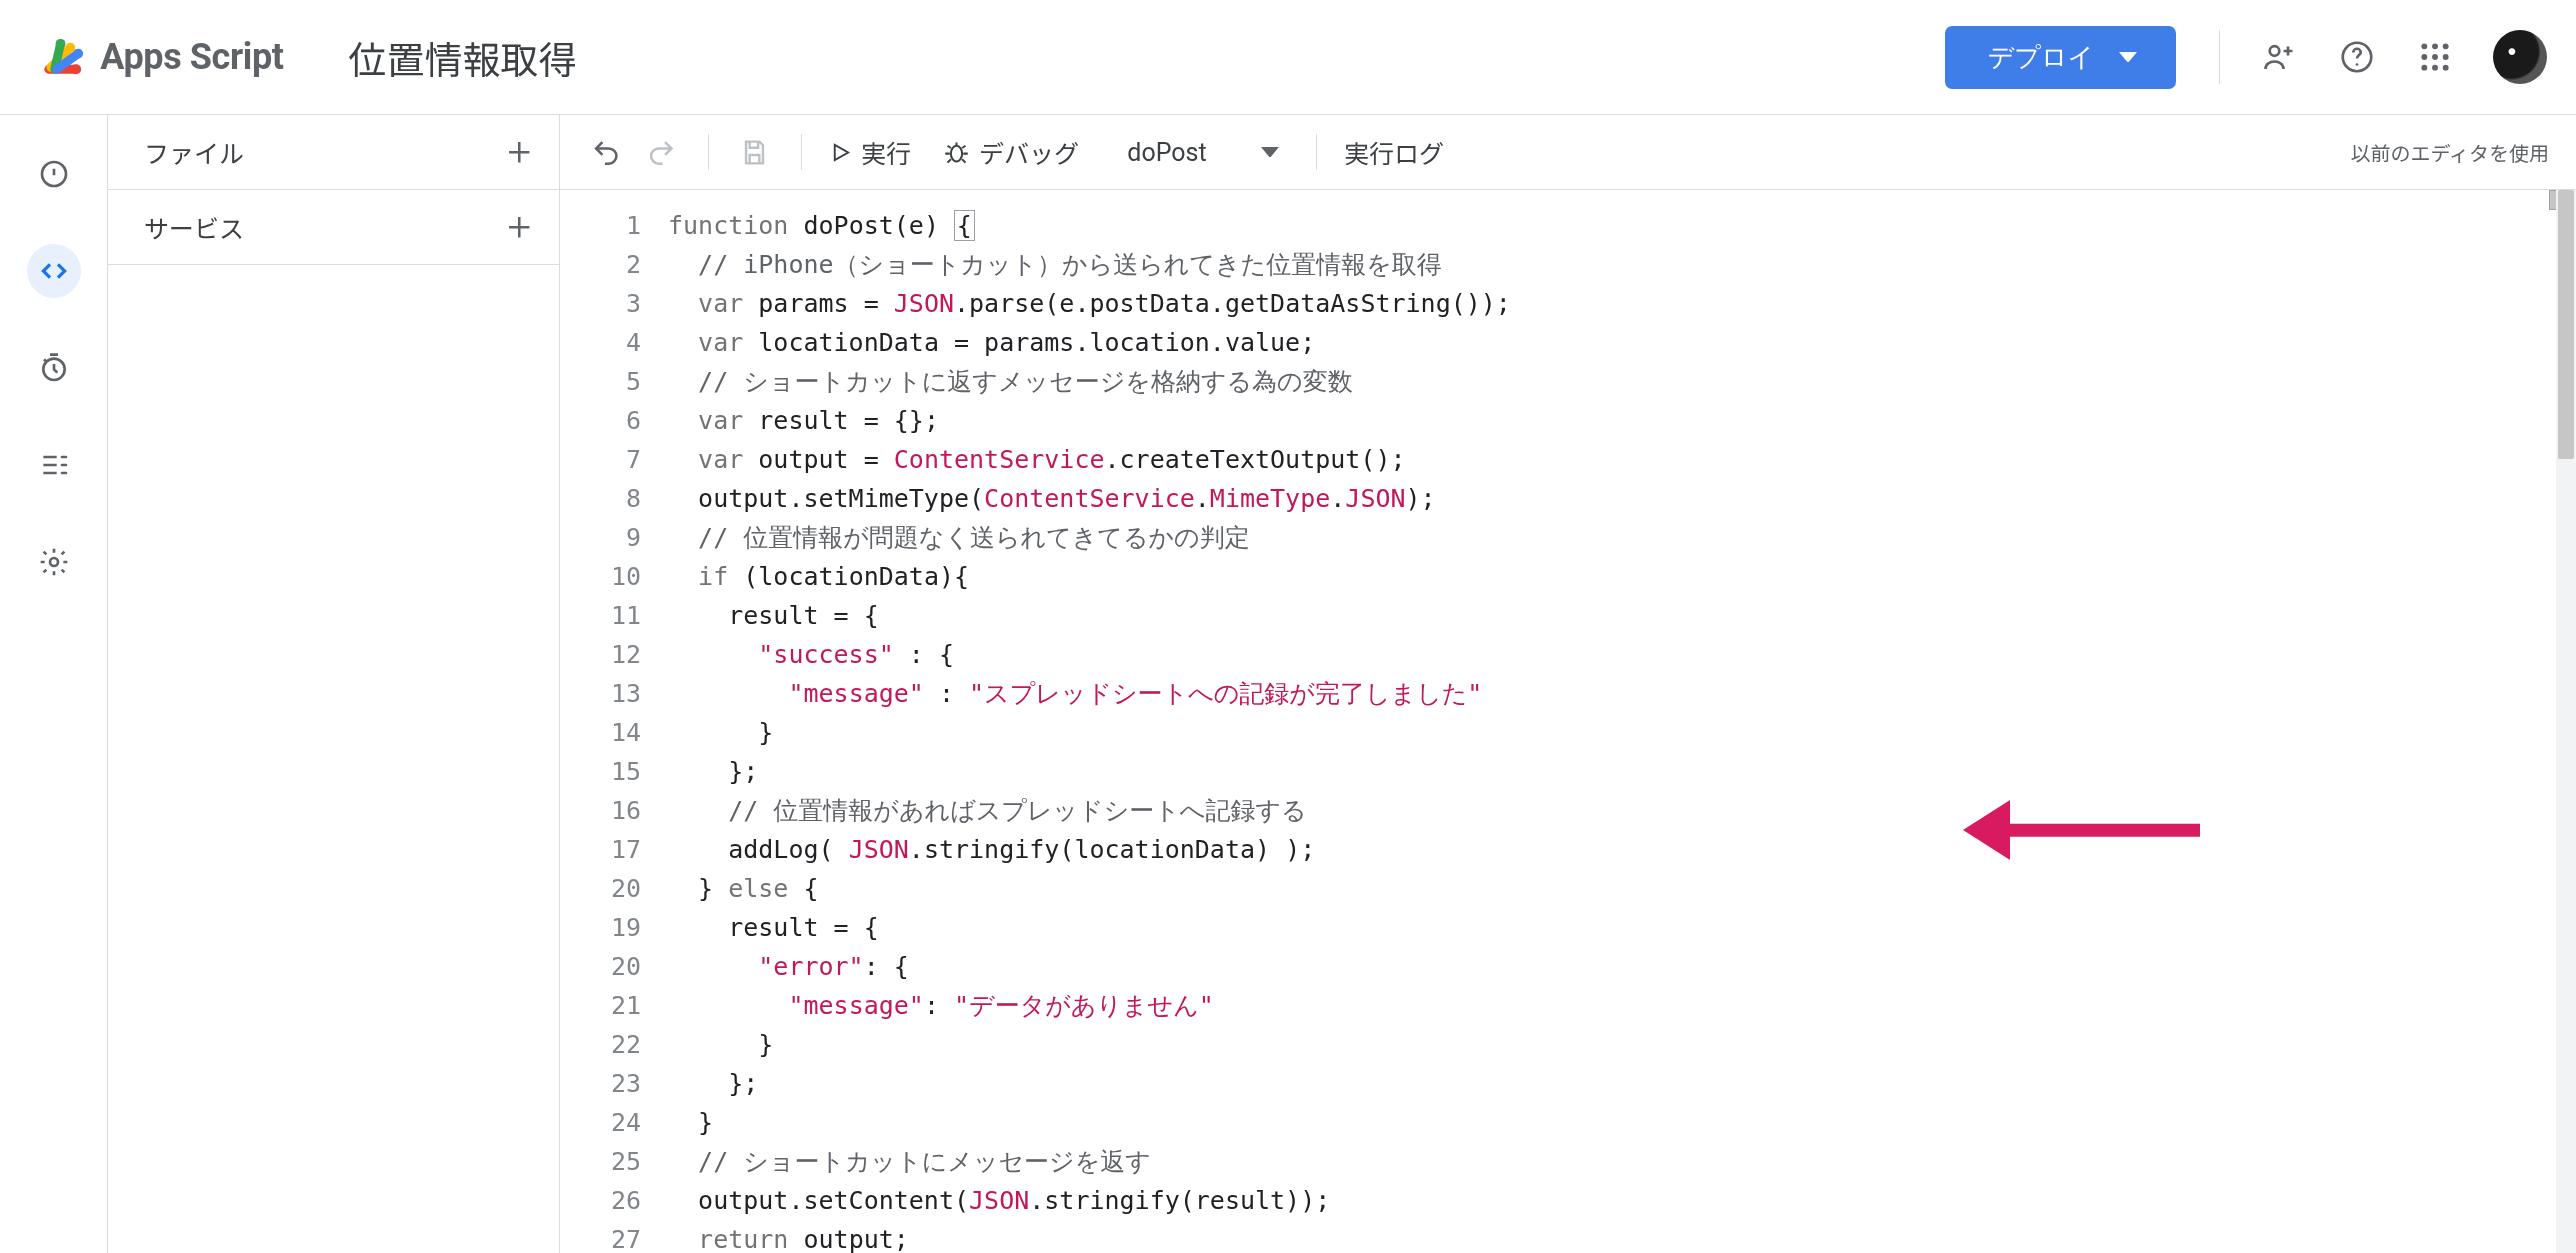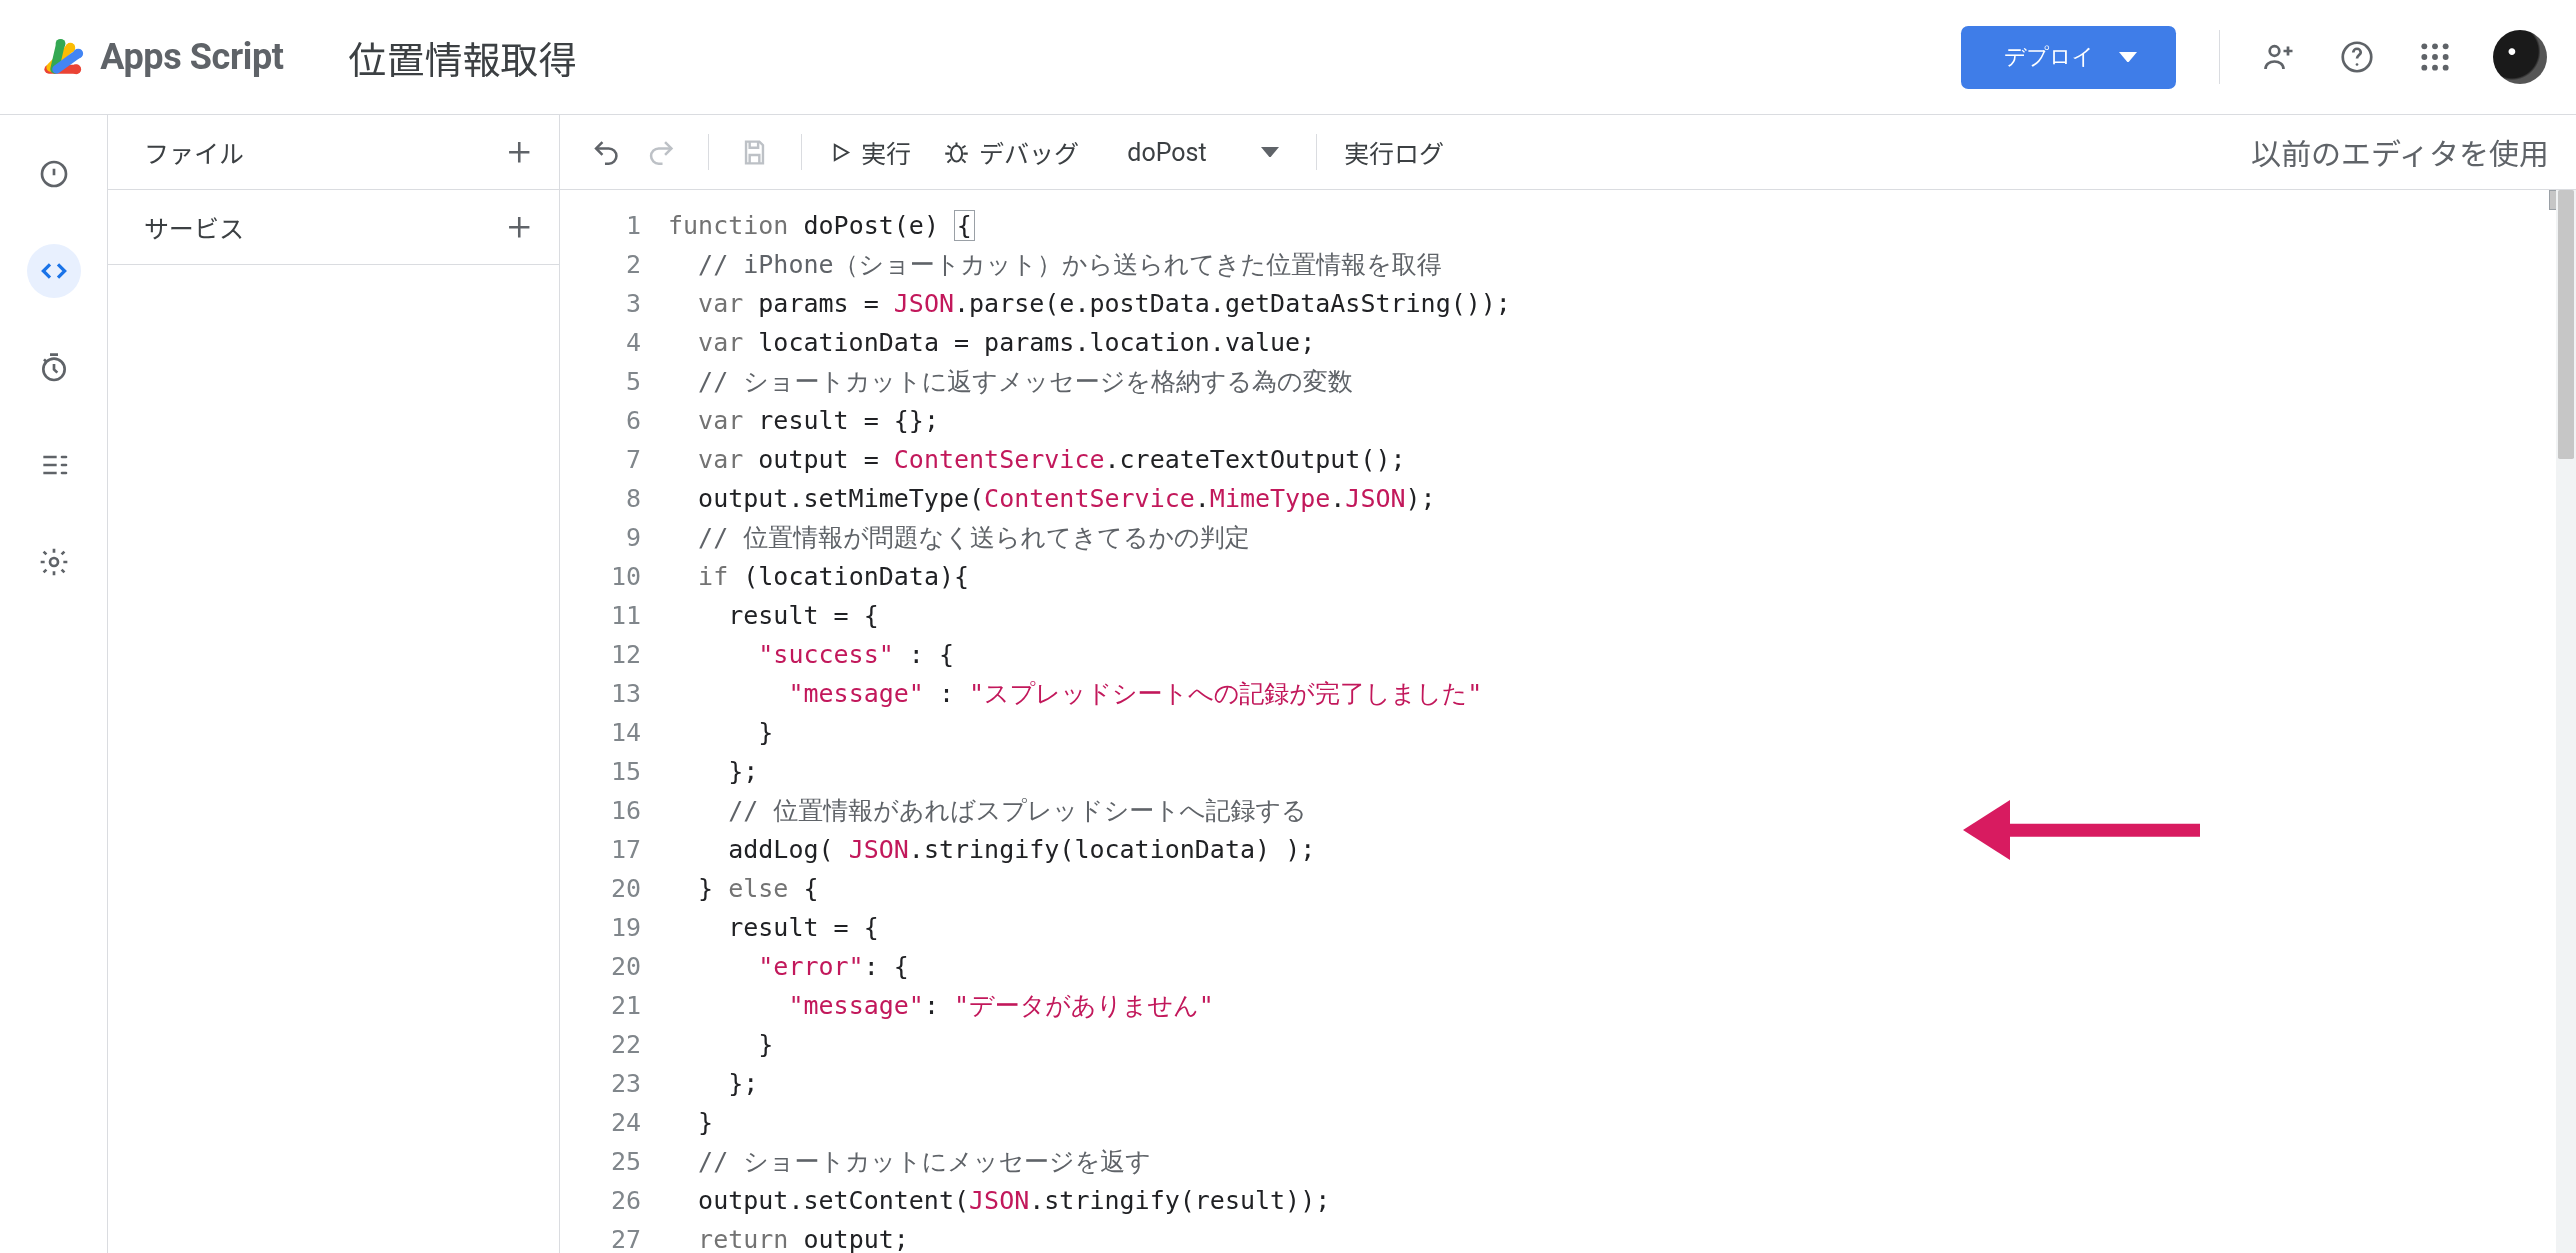--- a/index.html
+++ b/index.html
@@ -4,21 +4,21 @@
 <style>
 * { box-sizing: border-box; margin: 0; padding: 0; }
 body { font-family: "Roboto", "Noto Sans JP", Arial, sans-serif; background: #fff; color: #3c4043; overflow: hidden; width: 2576px; height: 1253px; }
 
 
 .header { height: 115px; display: flex; align-items: center; padding: 0 29px 0 39px; border-bottom: 0.9px solid #dadce0; }
 .logo-wrap { display: flex; align-items: center; gap: 14.3px; }
 .logo-text { font-size: 36px; color: #5f6368; font-weight: 700; letter-spacing: -0.4px; }
 .project-name { margin-left: 65px; font-size: 38px; color: #3c4043; }
 .header-spacer { flex: 1; }
-.deploy-btn { background: #3f7de8; color: #fff; border: none; height: 63px; padding: 0 39px 0 43px; border-radius: 7.2px; font-size: 22px; display: flex; align-items: center; gap: 25px; cursor: pointer; }
+.deploy-btn { background: #3f7de8; color: #fff; border: none; height: 63px; padding: 0 39px 0 43px; border-radius: 7.2px; font-size: 26px; display: flex; align-items: center; gap: 25px; cursor: pointer; }
 .hdr-right { display: flex; align-items: center; gap: 39px; margin-left: 43px; }
 .hdr-sep { width: 0.9px; height: 54px; background: #dadce0; }
 .hdr-icon { width: 39px; height: 39px; display: flex; align-items: center; justify-content: center; color: #5f6368; cursor: pointer; }
 .avatar { width: 54px; height: 54px; border-radius: 50%; background: radial-gradient(circle at 35% 40%, #fff 6%, #1a1a1a 8% 55%, #555 60%); }
 
 
 .body { display: flex; height: calc(100% - 115px); }
 .rail { width: 108px; border-right: 0.9px solid #dadce0; display: flex; flex-direction: column; align-items: center; padding-top: 32px; gap: 43px; }
 .rail-item { width: 54px; height: 54px; border-radius: 50%; display: flex; align-items: center; justify-content: center; color: #5f6368; cursor: pointer; }
 .rail-item.active { background: #e8f0fe; color: #1a73e8; }
@@ -30,21 +30,21 @@
 .files-item.selected { background: #e8f0fe; color: #1967d2; }
 
 .main { flex: 1; display: flex; flex-direction: column; position: relative; }
 .toolbar { height: 75px; border-bottom: 0.9px solid #dadce0; display: flex; align-items: center; padding: 0 27px; gap: 16px; }
 .tb-icon { width: 39px; height: 39px; display: flex; align-items: center; justify-content: center; color: #5f6368; cursor: pointer; }
 .tb-icon.disabled { color: #bdc1c6; cursor: default; }
 .tb-sep { width: 0.9px; height: 36px; background: #dadce0; margin: 0 10.8px; }
 .tb-text { font-size: 25px; color: #3c4043; display: flex; align-items: center; gap: 9px; cursor: pointer; }
 .fn-select { font-size: 25px; color: #3c4043; display: flex; align-items: center; gap: 54px; cursor: pointer; padding: 0 10.8px; }
 .toolbar-spacer { flex: 1; }
-.tb-right-text { font-size: 30px; color: #5f6368; cursor: pointer; }
+.tb-right-text { font-size: 20px; color: #5f6368; cursor: pointer; }
 
 
 .editor { flex: 1; display: flex; font-family: Menlo, Consolas, monospace; font-size: 25px; line-height: 39px; position: relative; overflow: hidden; }
 .gutter { width: 108px; text-align: right; color: #80868b; padding-right: 27px; padding-top: 16px; user-select: none; }
 .code { flex: 1; padding-top: 16px; white-space: pre; color: #202124; position: relative; }
 .tok-kw { color: #737373; }
 .tok-type { color: #c2185b; }
 .tok-str { color: #c2185b; }
 .tok-com { color: #5f6368; }
 

